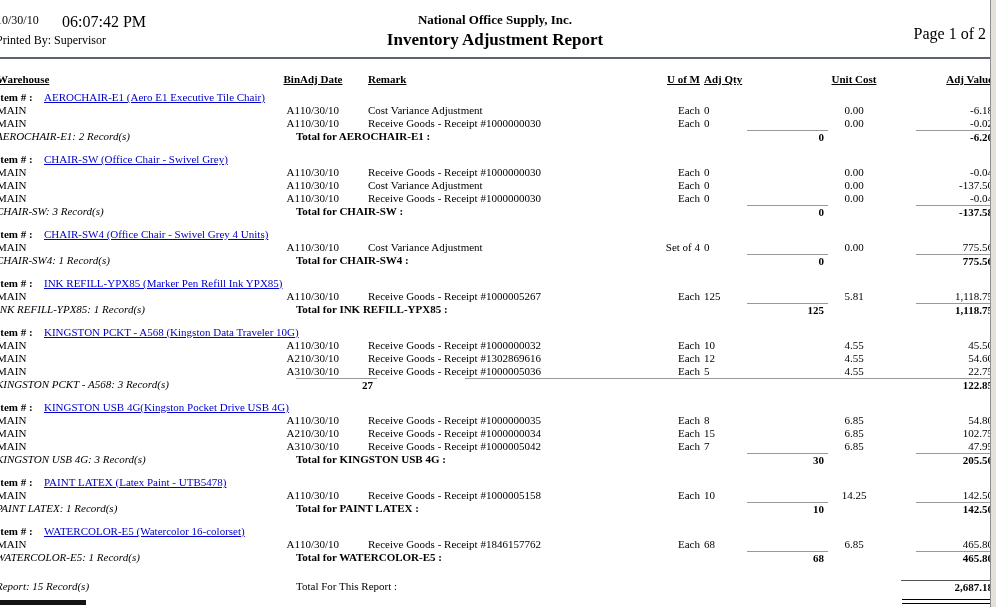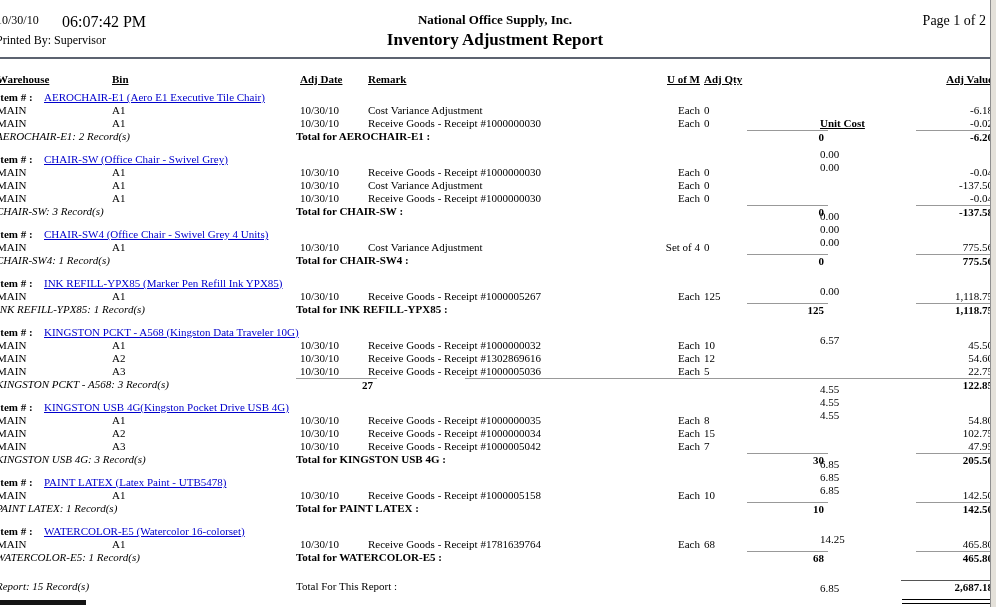--- a/index.html
+++ b/index.html
@@ -7,33 +7,33 @@
     width:996px;height:607px;overflow:hidden;background:#ffffff;
     font-family:"Liberation Serif", serif;color:#000;position:relative;
   }
   #report{position:absolute;left:-4px;top:0;width:998px;}
 
   
   .hd{position:relative;height:57px;border-bottom:2px solid #5c6370;}
   .hd-date{position:absolute;left:0;top:13px;font-size:12px;}
   .hd-time{position:absolute;left:66px;top:13px;font-size:16px;}
   .hd-company{position:absolute;left:0;right:0;top:12px;text-align:center;font-weight:bold;font-size:13px;}
-  .hd-page{position:absolute;right:8px;top:13px;font-size:14px;}
+  .hd-page{position:absolute;right:8px;top:25px;font-size:16px;}
   .hd-printedby{position:absolute;left:0;top:33px;font-size:12px;}
   .hd-title{position:absolute;left:0;right:0;top:30px;text-align:center;font-weight:bold;font-size:17px;}
 
   
   .row{display:flex;height:13px;line-height:13px;font-size:11px;}
   .c-wh{width:112px;padding-left:1px;overflow:hidden;}
-  .c-bin{width:188px;padding-left:3px;overflow:hidden;}
+  .c-bin{width:188px;padding-left:3px;overflow:hidden;text-align:right;}
   .c-date{width:68px;overflow:hidden;}
   .c-remark{width:237px;overflow:hidden;}
   .c-uom{width:95px;text-align:right;padding-right:4px;}
   .c-qty{width:112px;text-align:left;padding-right:4px;}
-  .c-cost{width:68px;text-align:left;margin-top:44px;}
+  .c-cost{width:68px;text-align:center;}
   .c-value{flex:1;text-align:right;padding-right:1px;}
 
   
   .cols{margin-top:14px;margin-bottom:5px;}
   .cols span{font-weight:bold;text-decoration:underline;}
 
   
   .group{margin-bottom:10px;}
   .item-row{height:13px;}
   .item-label{font-weight:bold;width:48px;}
@@ -199,21 +199,21 @@
       <span class="item-name">INK REFILL-YPX85 (Marker Pen Refill Ink YPX85)</span>
     </div>
     <div class="rows">
   <div class="row data-row">
     <span class="c-wh">MAIN</span>
     <span class="c-bin">A1</span>
     <span class="c-date">10/30/10</span>
     <span class="c-remark">Receive Goods - Receipt #1000005267</span>
     <span class="c-uom">Each</span>
     <span class="c-qty">125</span>
-    <span class="c-cost">6.57</span>
+    <span class="c-cost">5.81</span>
     <span class="c-value">1,118.75</span>
   </div>
 </div>
     <div class="row total-row">
       <span class="t-note">INK REFILL-YPX85: 1 Record(s)</span>
       <span class="t-label">Total for INK REFILL-YPX85 :</span>
       <span class="t-qty">125</span>
       <span class="t-mid"></span>
       <span class="t-value">1,118.75</span>
     </div>
@@ -343,21 +343,21 @@
   <div class="group">
     <div class="row item-row">
       <span class="item-label">Item # :</span>
       <span class="item-name">WATERCOLOR-E5 (Watercolor 16-colorset)</span>
     </div>
     <div class="rows">
   <div class="row data-row">
     <span class="c-wh">MAIN</span>
     <span class="c-bin">A1</span>
     <span class="c-date">10/30/10</span>
-    <span class="c-remark">Receive Goods - Receipt #1781639764</span>
+    <span class="c-remark">Receive Goods - Receipt #1846157762</span>
     <span class="c-uom">Each</span>
     <span class="c-qty">68</span>
     <span class="c-cost">6.85</span>
     <span class="c-value">465.80</span>
   </div>
 </div>
     <div class="row total-row">
       <span class="t-note">WATERCOLOR-E5: 1 Record(s)</span>
       <span class="t-label">Total for WATERCOLOR-E5 :</span>
       <span class="t-qty">68</span>

